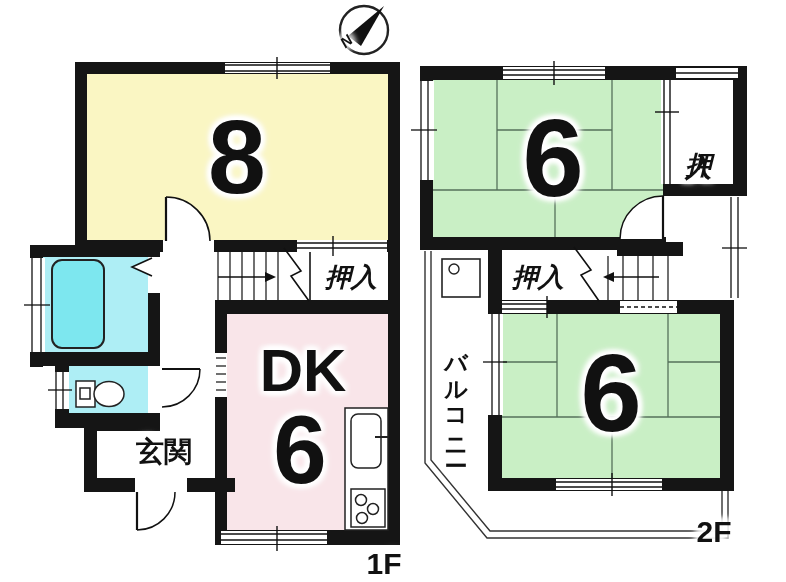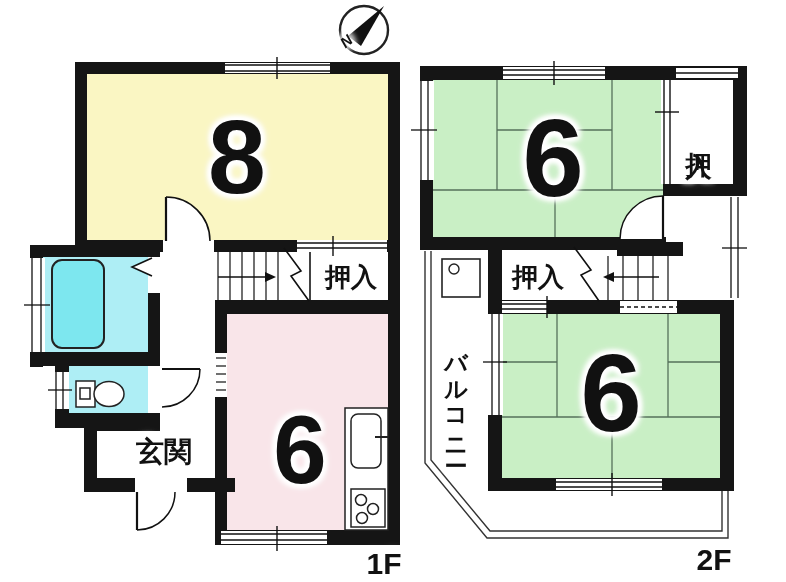--- a/index.html
+++ b/index.html
@@ -8,21 +8,21 @@
   svg{position:absolute;left:0;top:0;}
   .lbl{position:absolute;transform:translate(-50%,-50%);font-weight:bold;color:#111;
        line-height:1;white-space:nowrap;
        text-shadow:-3px -3px 5px #fff,3px -3px 5px #fff,-3px 3px 5px #fff,3px 3px 5px #fff,
                    0 0 8px #fff,0 0 12px #fff;}
   .vtext{writing-mode:vertical-rl;text-orientation:mixed;}
   .num-xl{font-size:104px;}
   .num-l{font-size:110px;}
   .num-m{font-size:96px;}
   .dk{font-size:60px;}
-  .cjk{font-size:26px;}
+  .cjk{font-size:26px;font-style:italic;}
   .cjk-lg{font-size:28px;}
   .floor{font-size:30px;}
   .north{font-size:15px;font-style:italic;transform:translate(-50%,-50%) rotate(-40deg);}
   .balc{font-size:23px;letter-spacing:3px;}
 </style>
 </head>
 <body>
 
 <div id="stage">
 
@@ -254,24 +254,25 @@
     <polygon points="603,277 614,272 614,282" fill="#111" stroke="none"></polygon>
     <path d="M574,247 L591,270 L581,275 L599,301" stroke-width="1.6"></path>
   </g>
 
 </svg>
 
 <div class="lbl north" style="left:346px;top:41px;">N</div>
 
 <div class="lbl num-xl" style="left:237px;top:157px;">8</div>
 <div class="lbl cjk" style="left:351px;top:277px;">押入</div>
+<div class="lbl dk" style="left:303px;top:371px;">DK</div>
 <div class="lbl num-m" style="left:300px;top:450px;">6</div>
 <div class="lbl cjk-lg" style="left:164px;top:452px;font-family:Liberation Serif, serif;">玄関</div>
 <div class="lbl floor" style="left:384px;top:564px;">1F</div>
 
 <div class="lbl num-l" style="left:553px;top:158px;">6</div>
 <div class="lbl num-l" style="left:611px;top:393px;">6</div>
 <div class="lbl cjk vtext" style="left:699px;top:131px;">押入</div>
 <div class="lbl cjk" style="left:538px;top:277px;">押入</div>
 <div class="lbl balc vtext" style="left:456px;top:396px;">バルコニー</div>
-<div class="lbl floor" style="left:714px;top:560px;">2F</div>
+<div class="lbl floor" style="left:714px;top:532px;">2F</div>
 
 </div>
 
 </body></html>

